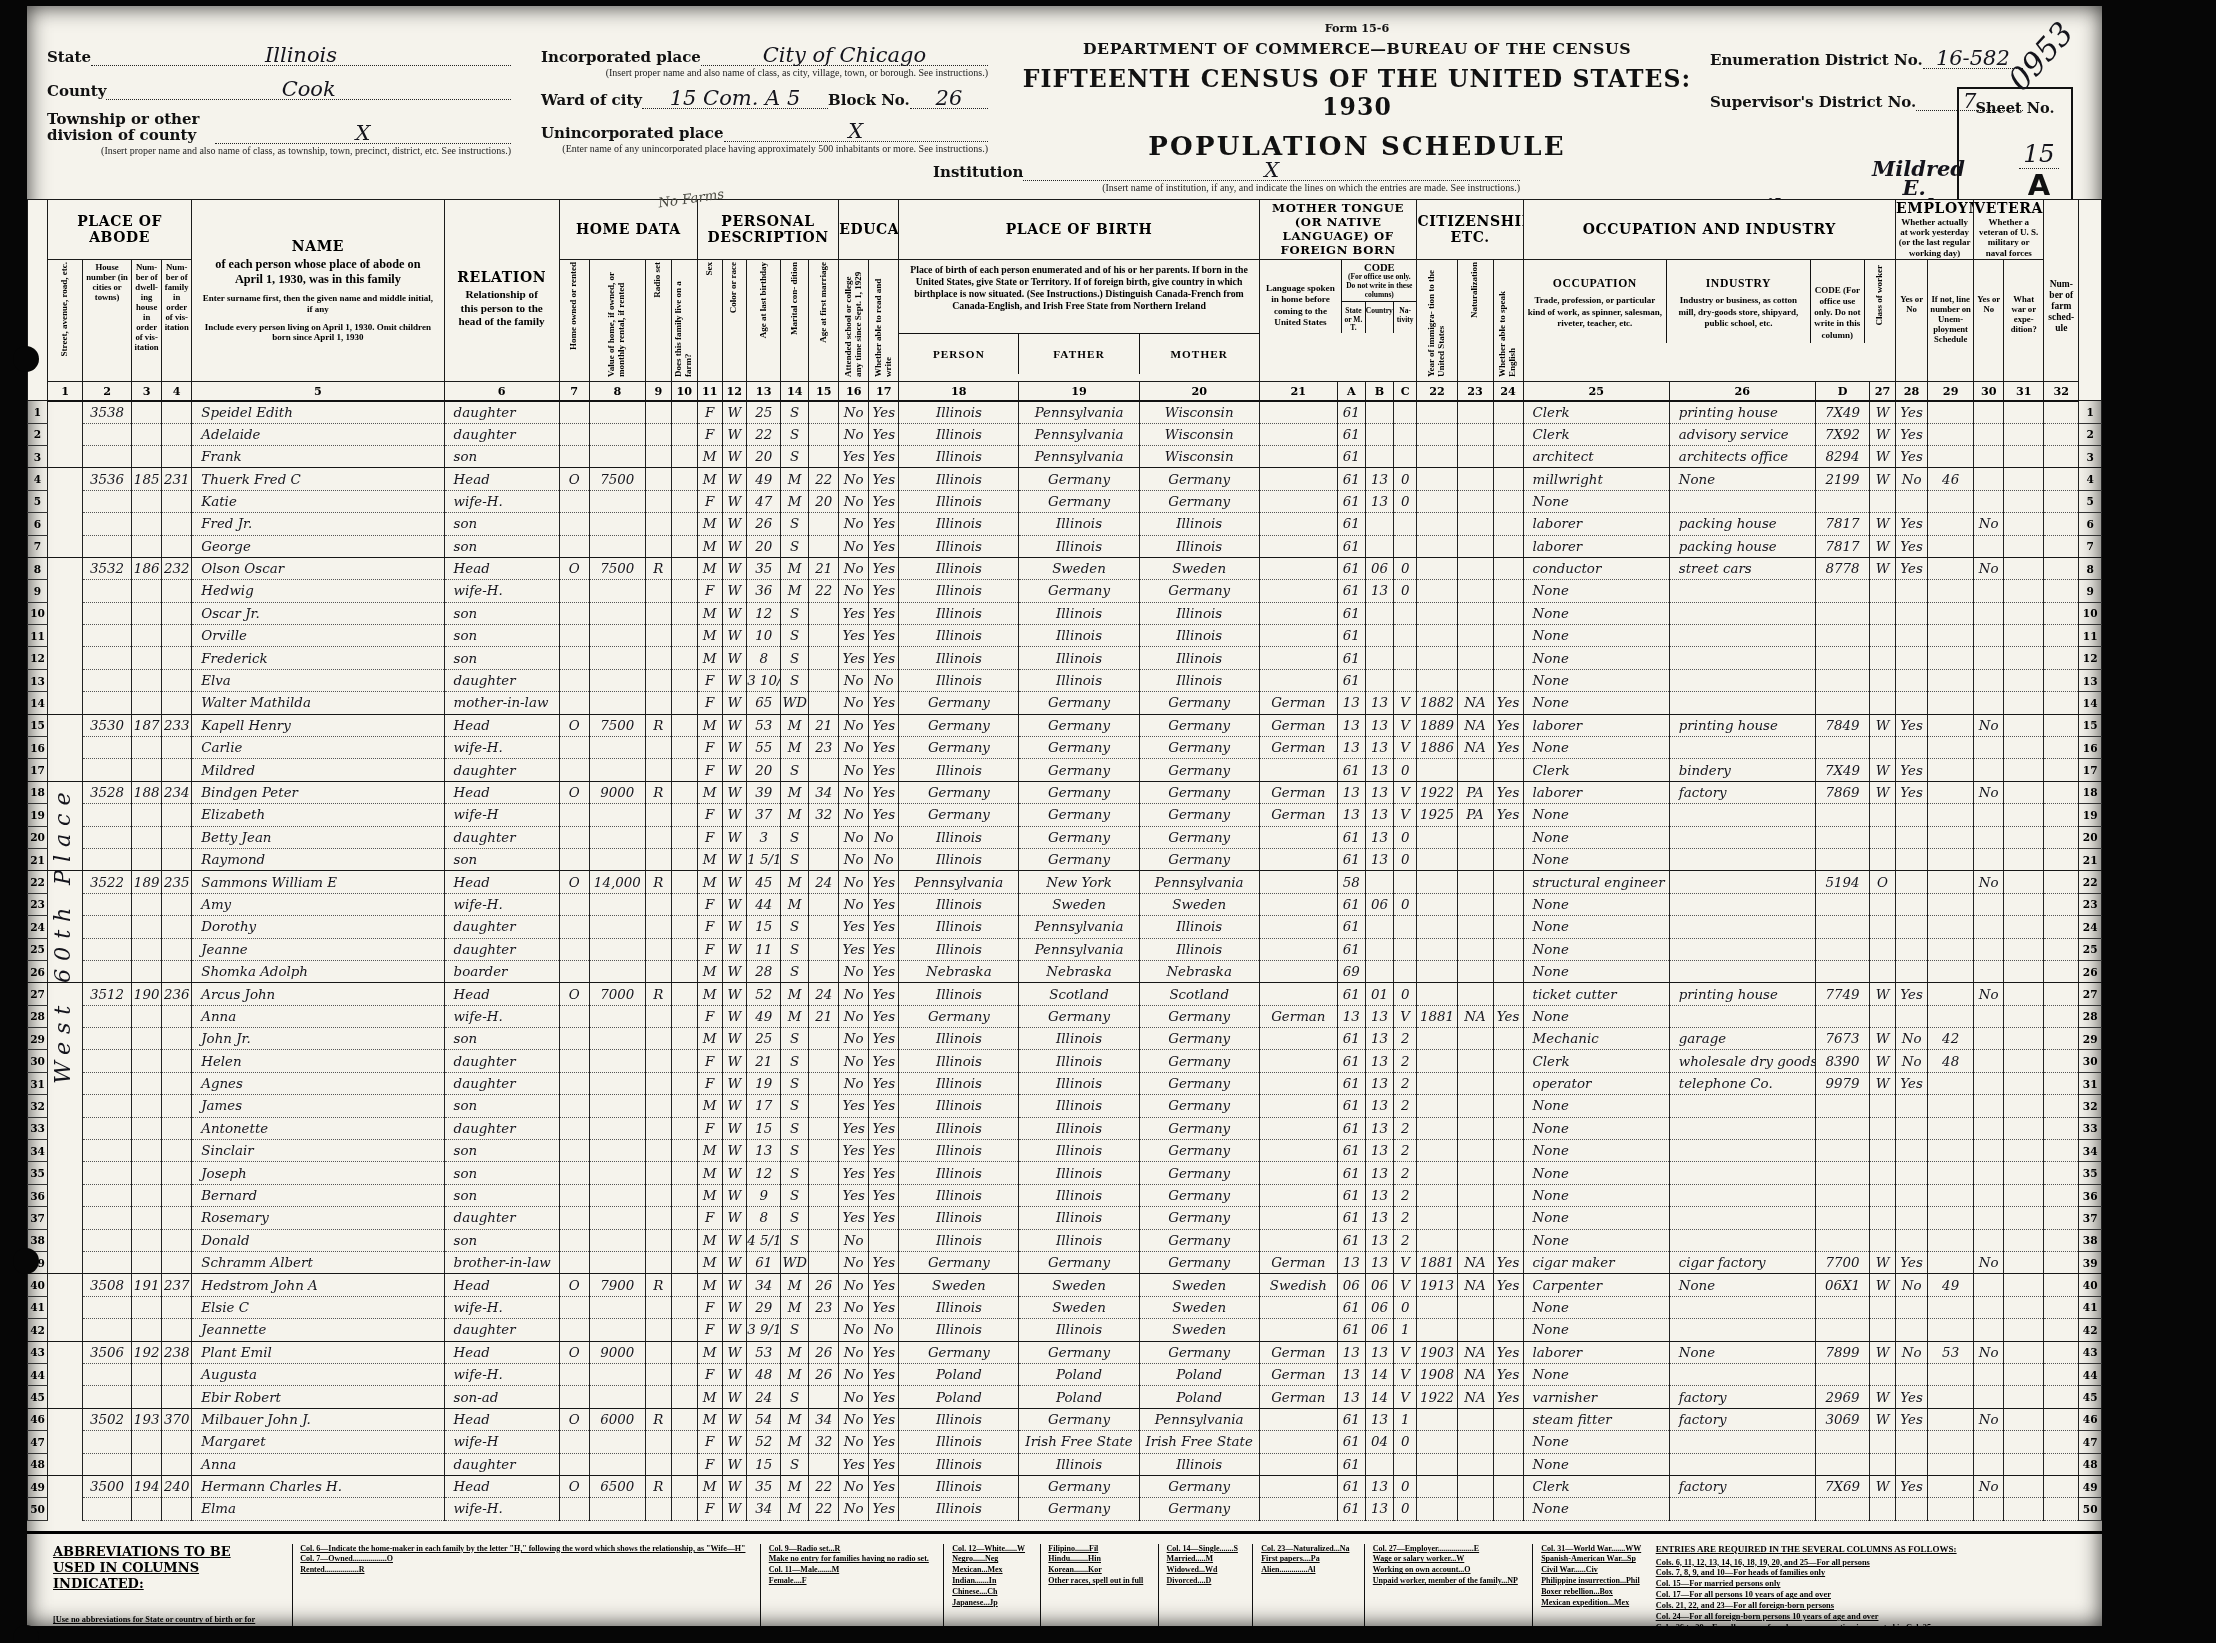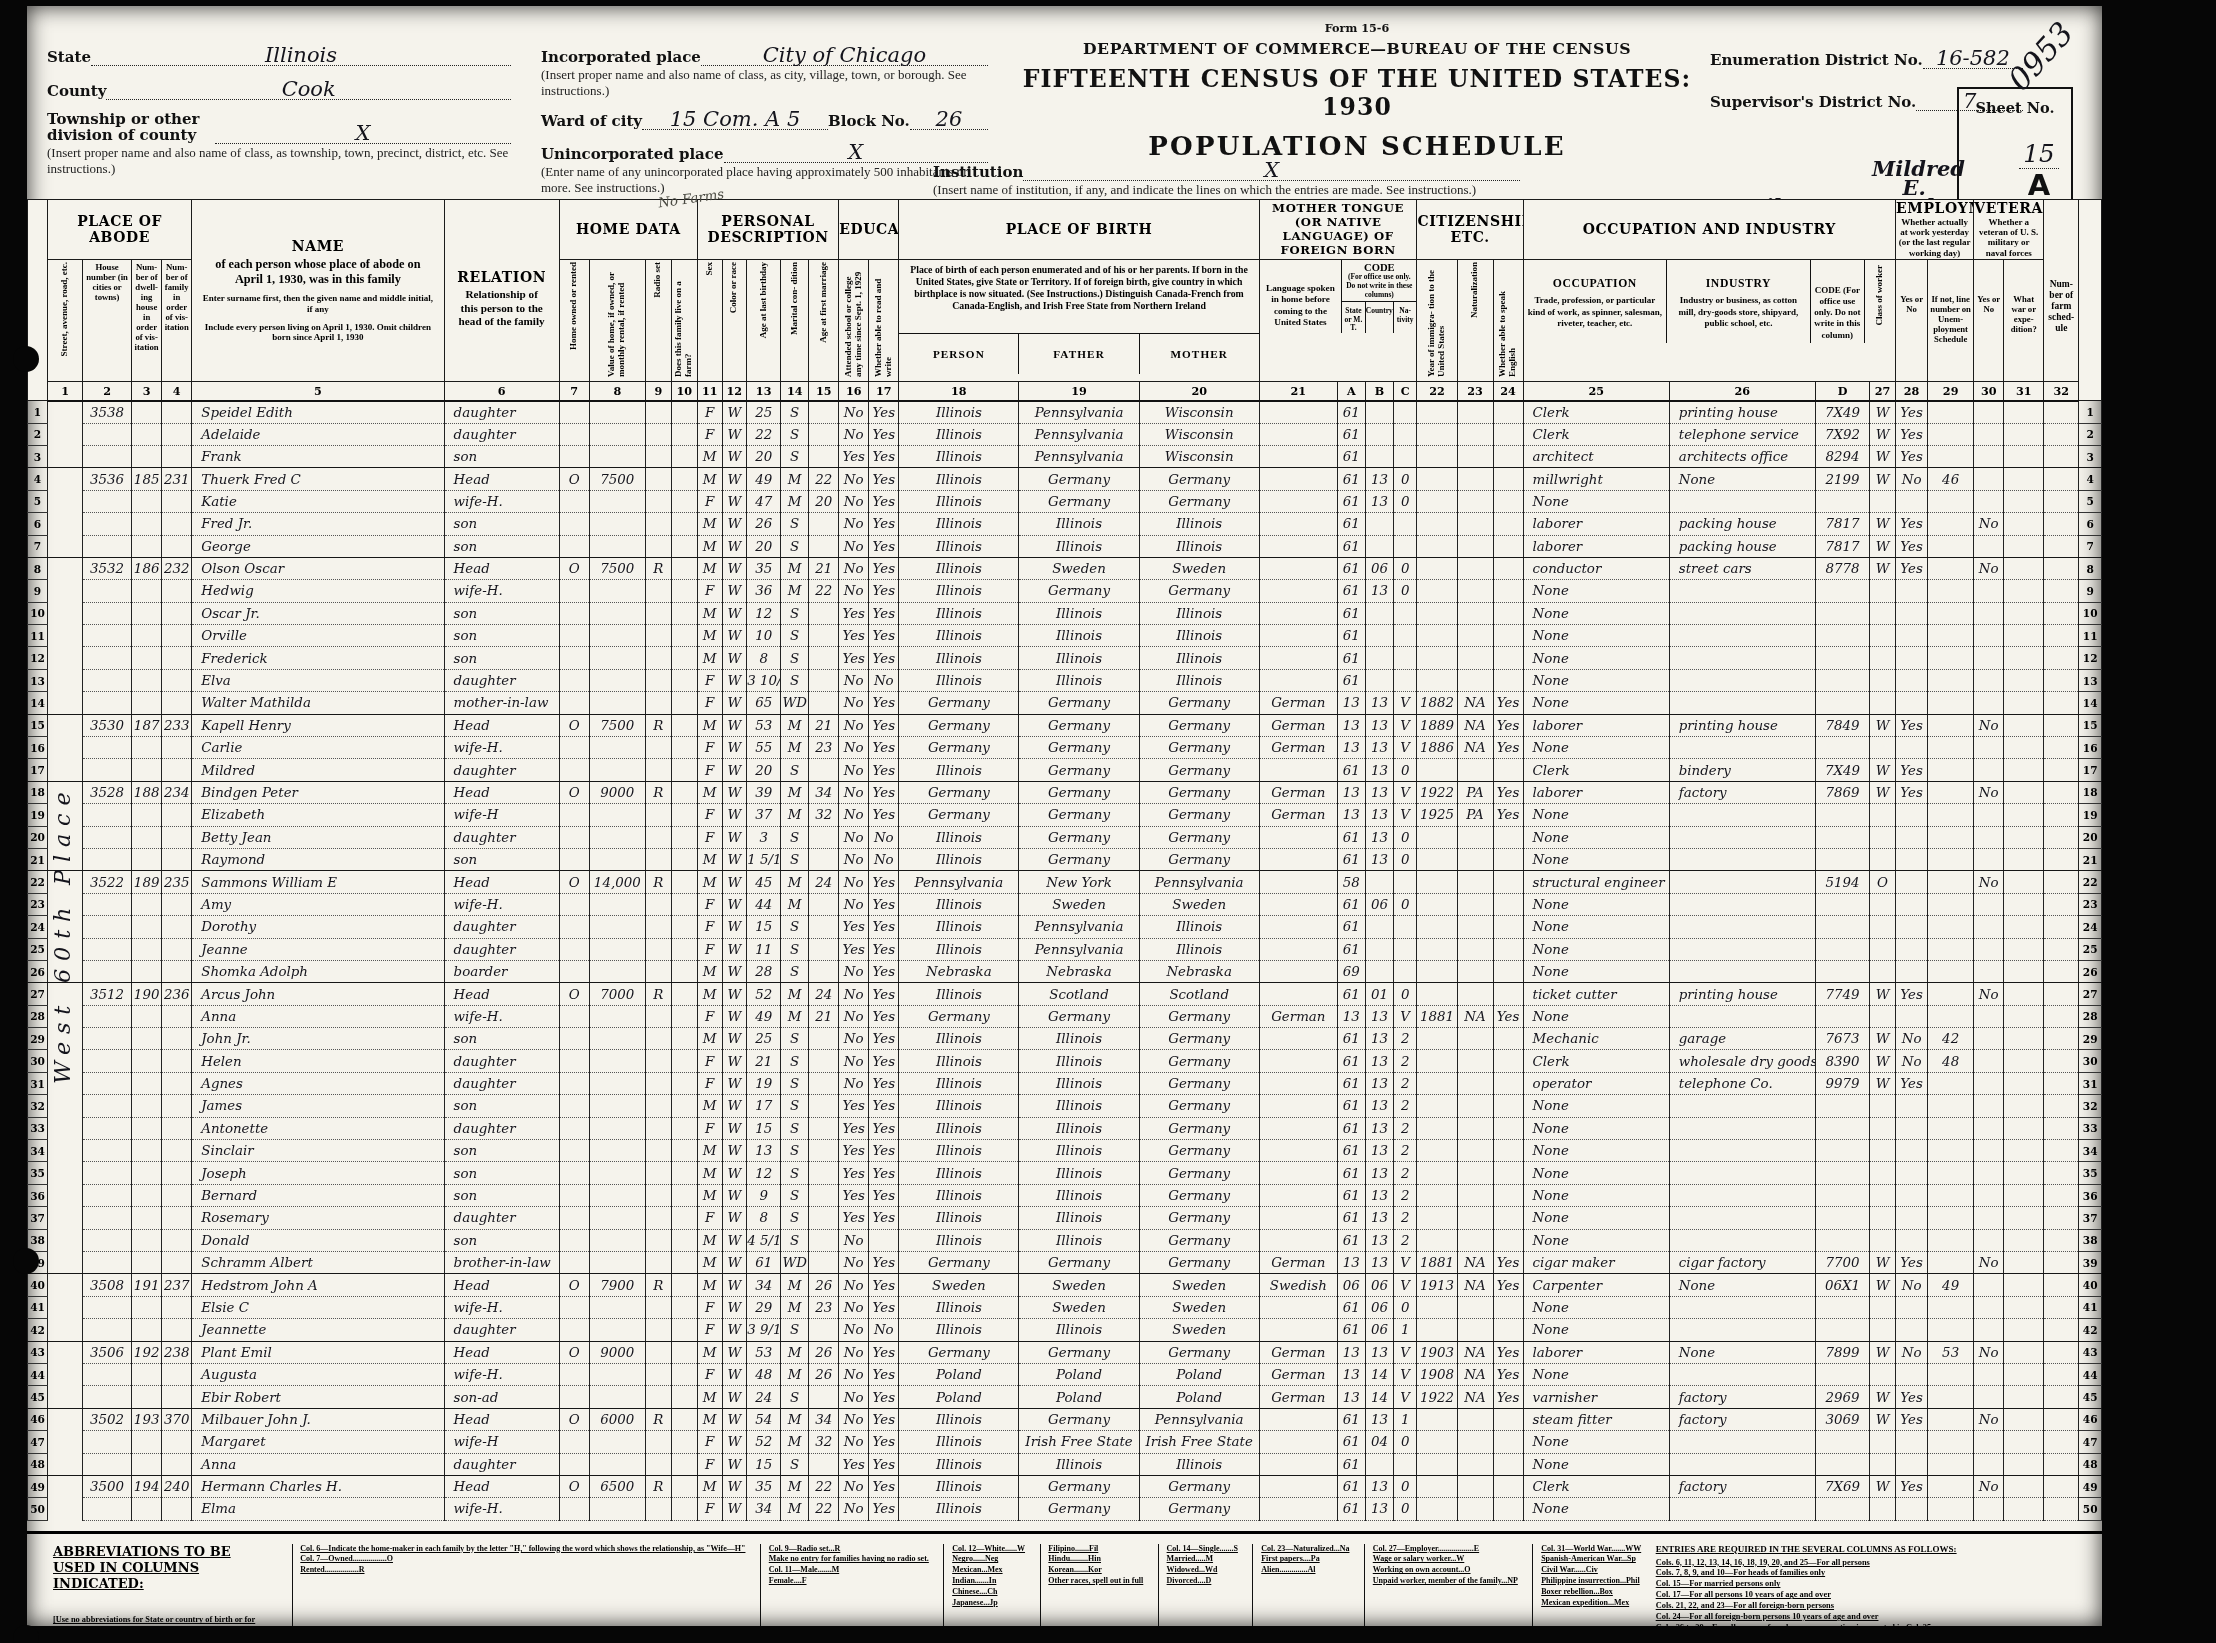--- a/index.html
+++ b/index.html
@@ -9,21 +9,21 @@
          background:#f5f3ec;overflow:hidden;box-shadow:0 0 22.4px rgba(0,0,0,.8) inset;}
   
   .hole{position:absolute;width:26px;height:26px;border-radius:50%;background:#060606;left:13.4px;}
   
   .hz{position:absolute;top:15.7px;left:0;width:100%;height:178px;color:#111;}
   .field{display:flex;align-items:flex-end;margin-bottom:2.2px;}
   .flab{font-weight:bold;font-size:15px;font-family:"DejaVu Serif",serif;white-space:nowrap;}
   .fval{flex:1;border-bottom:1.7px dotted #222;text-align:center;padding:0 5.6px 0 5.6px;min-width:34px;}
   .hw{font-family:"DejaVu Serif",serif;font-style:italic;color:#14141c;}
   .fval.hw{font-size:21px;line-height:.9;}
-  .fnote{font-size:13px;text-align:left;margin-top:-1.1px;color:#222;}
+  .fnote{font-size:10px;text-align:right;margin-top:-1.1px;color:#222;}
   .leftfields{position:absolute;left:20px;top:24.6px;width:464px;}
   .midfields{position:absolute;left:514px;top:24.6px;width:447px;}
   .ctr{position:absolute;left:978px;top:0;width:704px;text-align:center;}
   .formno{font-size:11.2px;font-weight:bold;font-family:"DejaVu Serif",serif;}
   .dept{font-size:15.7px;font-weight:bold;font-family:"DejaVu Serif",serif;letter-spacing:0.6px;margin-top:3.4px;}
   .ctitle{font-size:23.5px;font-weight:bold;font-family:"DejaVu Serif",serif;letter-spacing:1.1px;margin-top:7.8px;}
   .stitle{font-size:26px;font-weight:bold;font-family:"DejaVu Serif",serif;letter-spacing:2.2px;margin-top:10px;}
   .instline{position:absolute;left:906px;top:140px;width:587px;}
   .enumline{position:absolute;left:1510px;top:139px;width:526px;display:flex;align-items:flex-end;font-size:14.5px;font-weight:bold;font-family:"DejaVu Serif",serif;}
   .rightfields{position:absolute;left:1683px;top:28px;width:313px;}
@@ -479,21 +479,21 @@
           <td class="hwc">Pennsylvania</td>
           <td class="hwc">Wisconsin</td>
           <td class="hwc"></td>
           <td class="hwc">61</td>
           <td class="hwc"></td>
           <td class="hwc"></td>
           <td class="hwc"></td>
           <td class="hwc"></td>
           <td class="hwc"></td>
           <td class="hwc lft">Clerk</td>
-          <td class="hwc lft">telephone service</td>
+          <td class="hwc lft">advisory service</td>
           <td class="hwc">7X92</td>
           <td class="hwc">W</td>
           <td class="hwc">Yes</td>
           <td class="hwc"></td>
           <td class="hwc"></td>
           <td class="hwc"></td>
           <td class="hwc"></td>
           <td class="ln">2</td>
         </tr>
         <tr class="famend">

